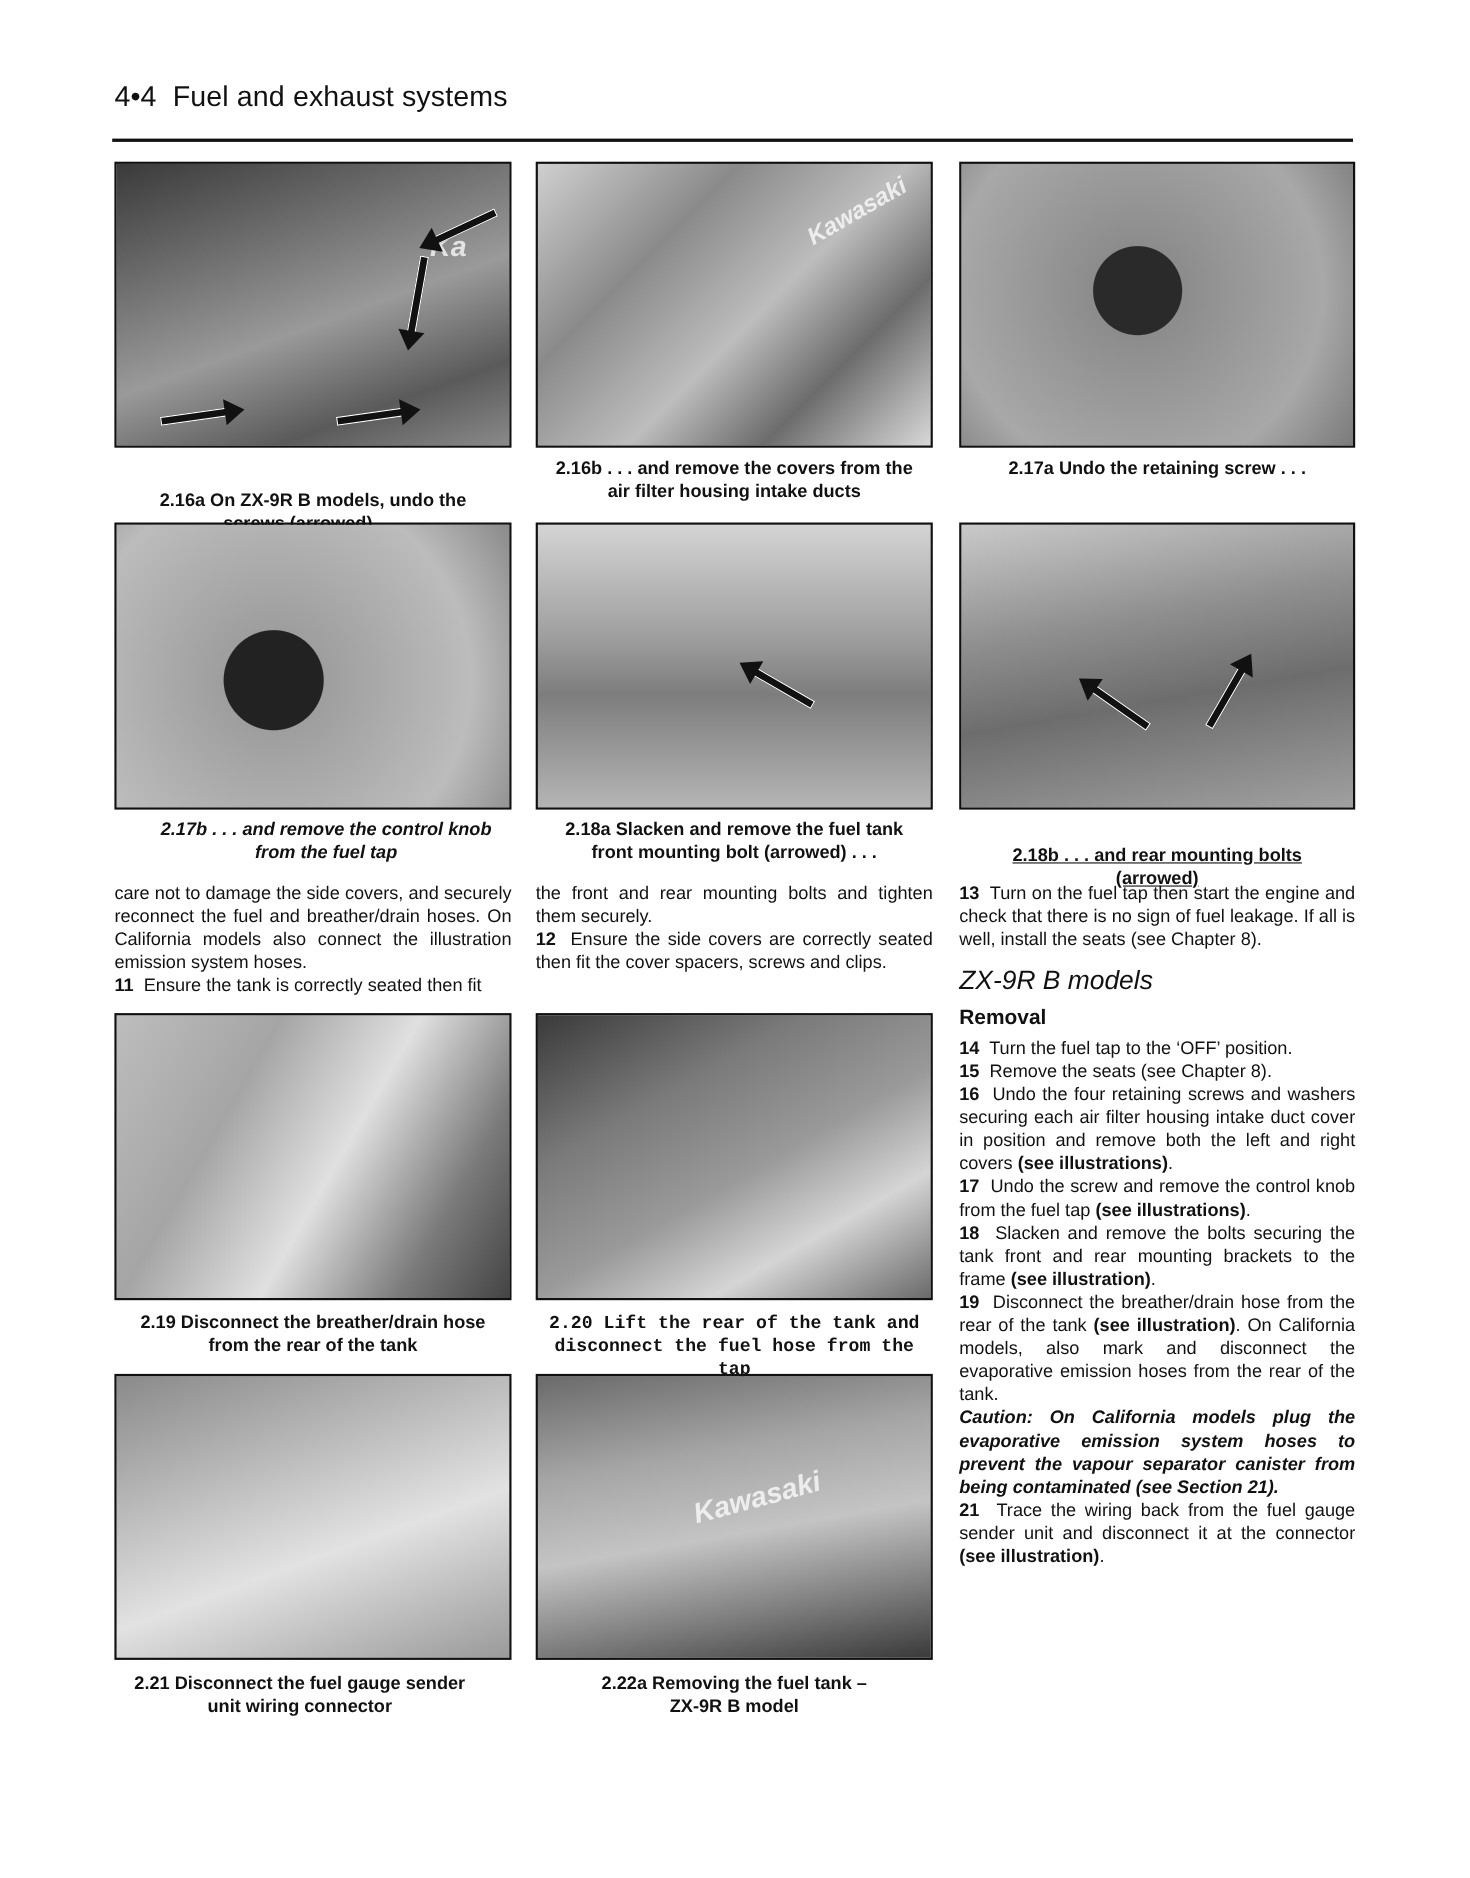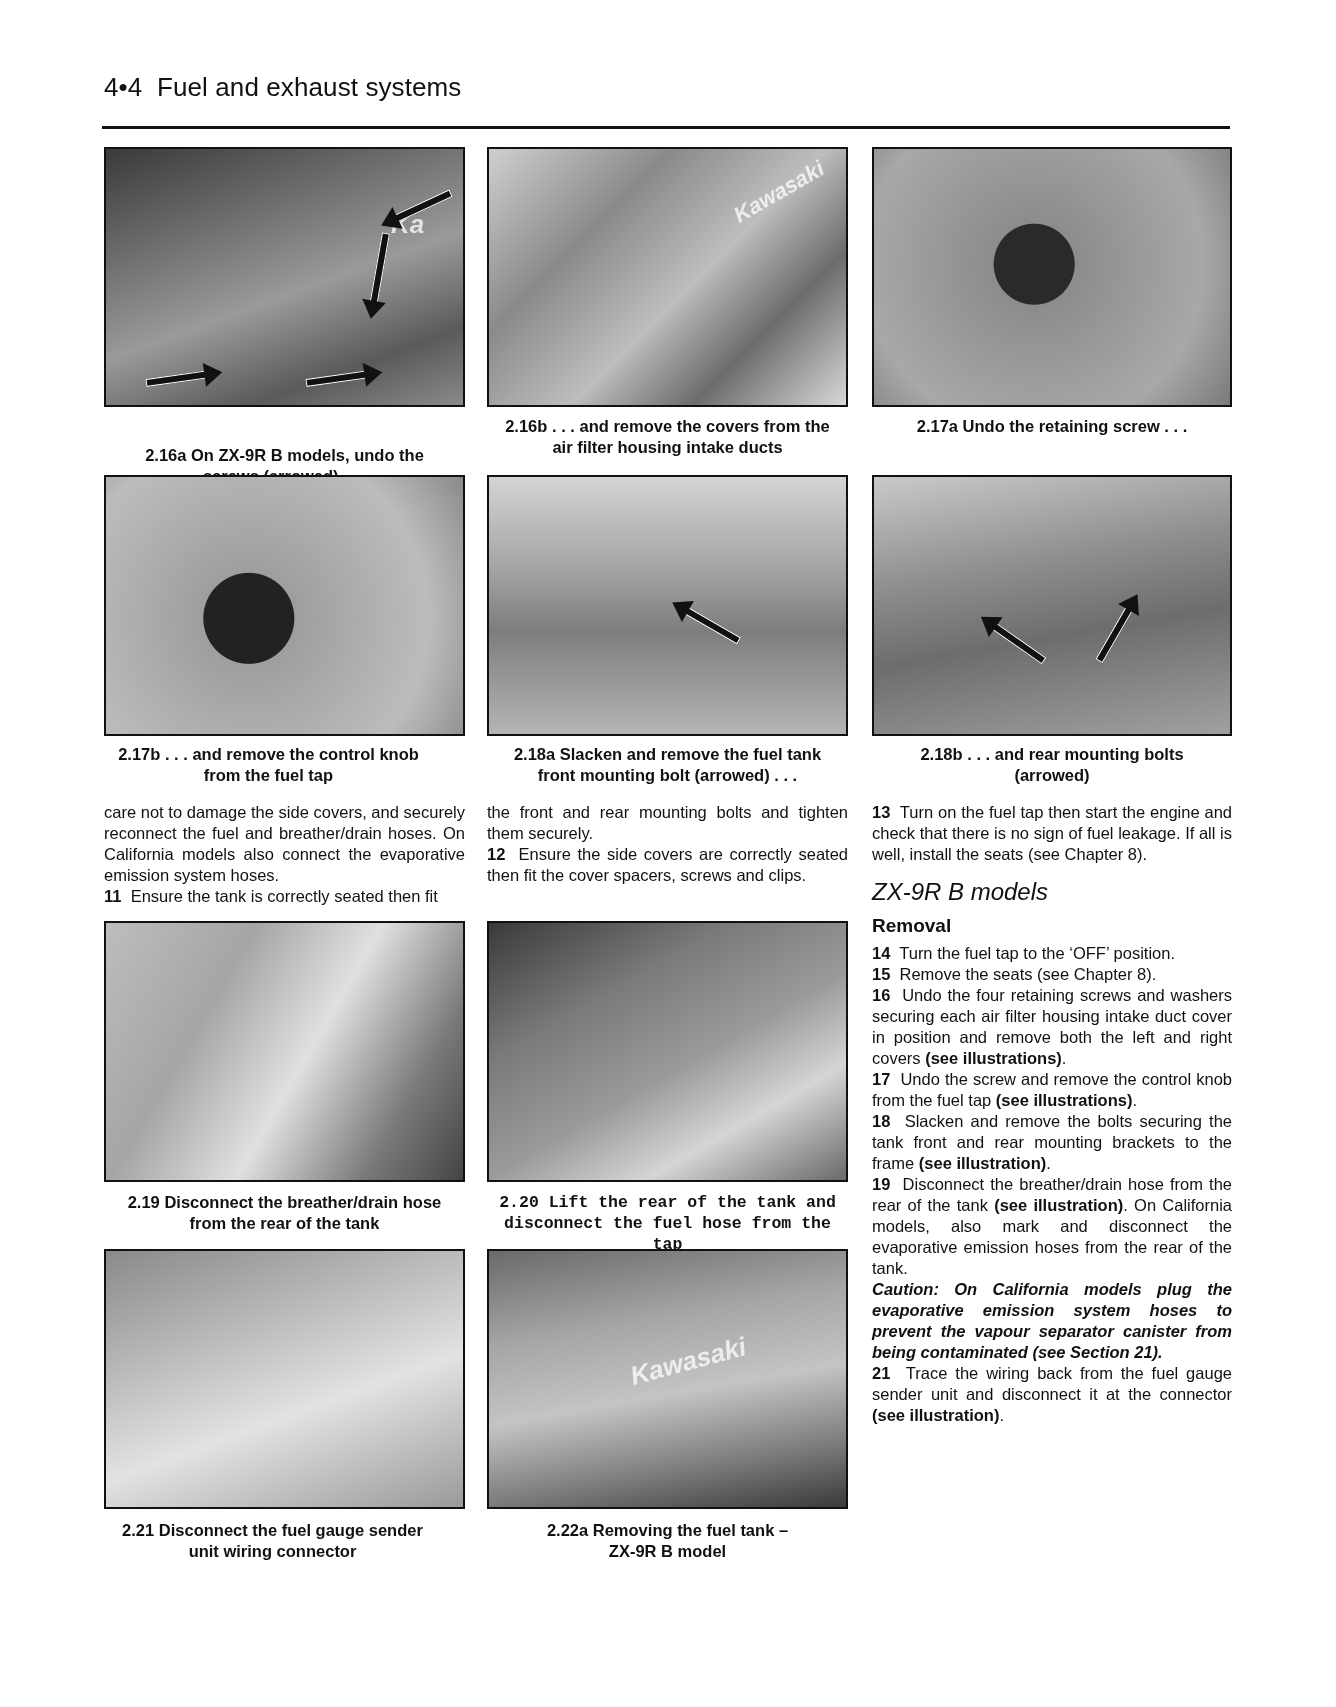--- a/index.html
+++ b/index.html
@@ -58,44 +58,44 @@
   <div>2.16b  . . . and remove the covers from the</div>
   <div>air filter housing intake ducts</div>
 </div>
 
 <div class="photo p3" style="left:872px;top:147px;width:360px;height:260px;"></div>
 <div class="cap" style="left:872px;top:416px;width:360px;">
   <div>2.17a  Undo the retaining screw . . .</div>
 </div>
 
 <div class="photo p4" style="left:104px;top:475px;width:361px;height:261px;"></div>
-<div class="cap" style="left:88px;top:744px;width:361px;">
+<div class="cap" style="left:116px;top:744px;width:361px;font-style:italic;">
   <div>2.17b  . . . and remove the control knob</div>
   <div>from the fuel tap</div>
 </div>
 
 <div class="photo p5" style="left:487px;top:475px;width:361px;height:261px;">
   <div class="arrow" style="left:250px;top:160px;transform:rotate(-150deg);"></div>
 </div>
 <div class="cap" style="left:487px;top:744px;width:361px;">
   <div>2.18a  Slacken and remove the fuel tank</div>
   <div>front mounting bolt (arrowed) . . .</div>
 </div>
 
 <div class="photo p6" style="left:872px;top:475px;width:360px;height:261px;">
   <div class="arrow" style="left:170px;top:180px;transform:rotate(-145deg);"></div>
   <div class="arrow" style="left:225px;top:180px;transform:rotate(-60deg);"></div>
 </div>
-<div class="cap" style="left:872px;top:744px;width:360px;">
+<div class="cap" style="left:872px;top:768px;width:360px;text-decoration:underline;">
   <div>2.18b  . . . and rear mounting bolts</div>
   <div>(arrowed)</div>
 </div>
 
 <div class="body" style="left:104px;top:802px;width:361px;">
-  <p>care not to damage the side covers, and securely reconnect the fuel and breather/drain hoses. On California models also connect the evaporative emission system hoses.</p>
+  <p>care not to damage the side covers, and securely reconnect the fuel and breather/drain hoses. On California models also connect the illustration emission system hoses.</p>
   <p><span class="num">11</span>&nbsp; <span>Ensure the tank is correctly seated then fit</span></p>
 </div>
 
 <div class="body" style="left:487px;top:802px;width:361px;">
   <p>the front and rear mounting bolts and tighten them securely.</p>
   <p><span class="num">12</span>&nbsp; <span>Ensure the side covers are correctly seated then fit the cover spacers, screws and clips.</span></p>
 </div>
 
 <div class="body" style="left:872px;top:802px;width:360px;">
   <p><span class="num">13</span>&nbsp; <span>Turn on the fuel tap then start the engine and check that there is no sign of fuel leakage. If all is well, install the seats (see Chapter 8).</span></p>

